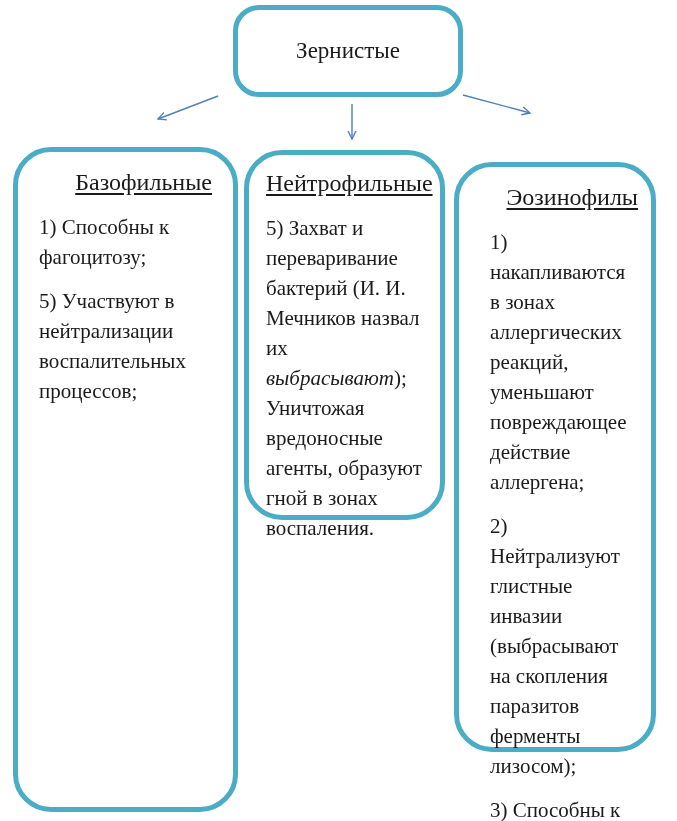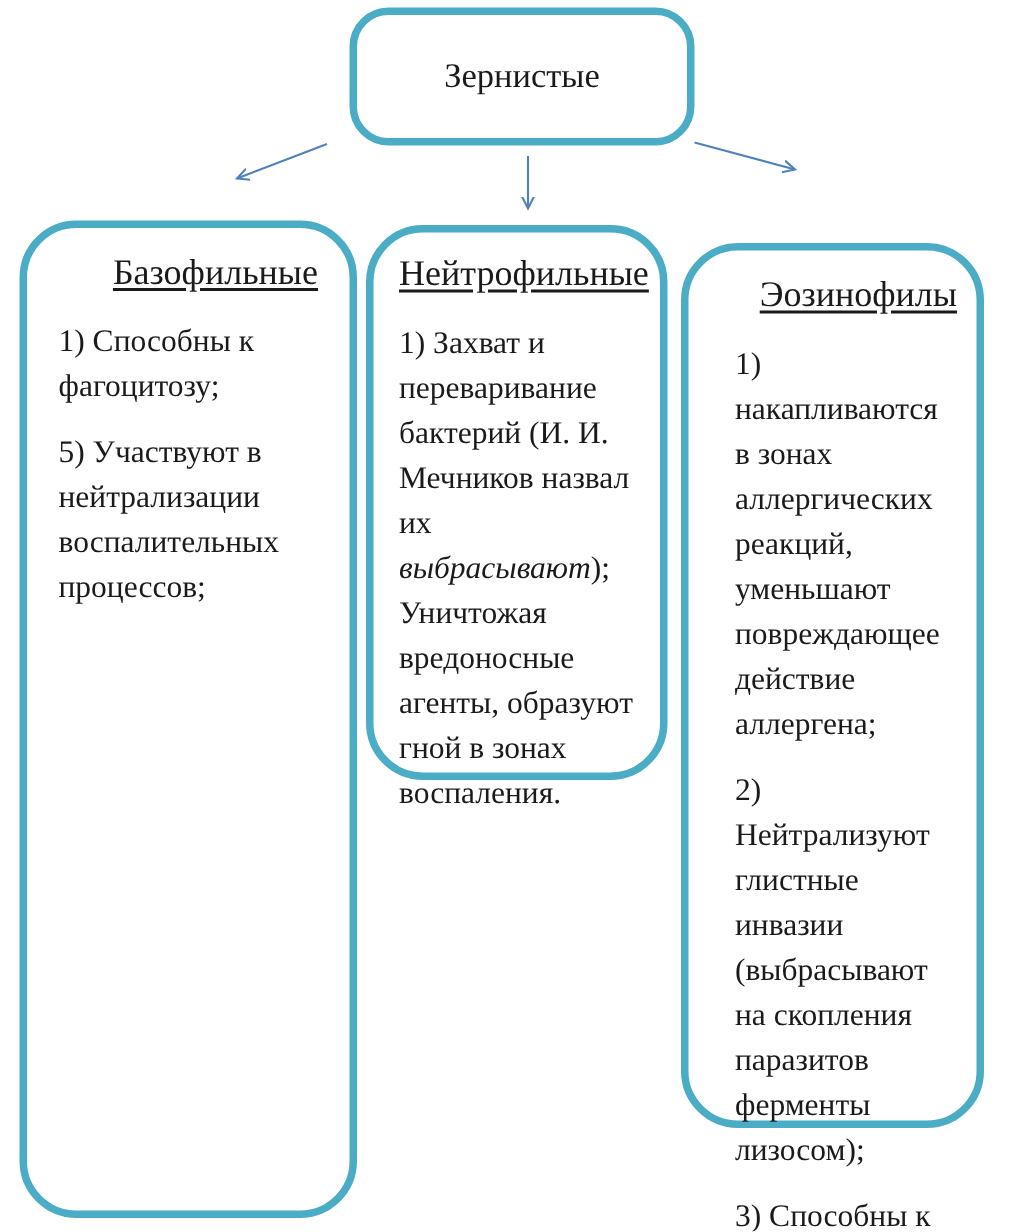--- a/index.html
+++ b/index.html
@@ -115,21 +115,21 @@
     <div class="box-title">Базофильные</div>
     <div class="box-body">
         <p><span>1) Способны к фагоцитозу;</span></p>
         <p><span>5) Участвуют в нейтрализации воспалительных процессов;</span></p>
       </div>
   </div>
 
   <div class="box col-box box-mid">
     <div class="box-title">Нейтрофильные</div>
     <div class="box-body">
-        <p><span>1) Захват и переваривание бактерий (И. И. Мечников назвал их </span><span class="it">выбрасывают</span><span>); Уничтожая вредоносные агенты, образуют гной в зонах воспаления.</span></p>
+        <p><span>5) Захват и переваривание бактерий (И. И. Мечников назвал их </span><span class="it">выбрасывают</span><span>); Уничтожая вредоносные агенты, образуют гной в зонах воспаления.</span></p>
       </div>
   </div>
 
   <div class="box col-box box-right">
     <div class="box-title">Эозинофилы</div>
     <div class="box-body">
         <p><span>1) накапливаются в зонах аллергических реакций, уменьшают повреждающее действие аллергена;</span></p>
         <p><span>2) Нейтрализуют глистные инвазии (выбрасывают на скопления паразитов ферменты лизосом);</span></p>
         <p><span>3) Способны к фагоцитозу;</span></p>
       </div>

